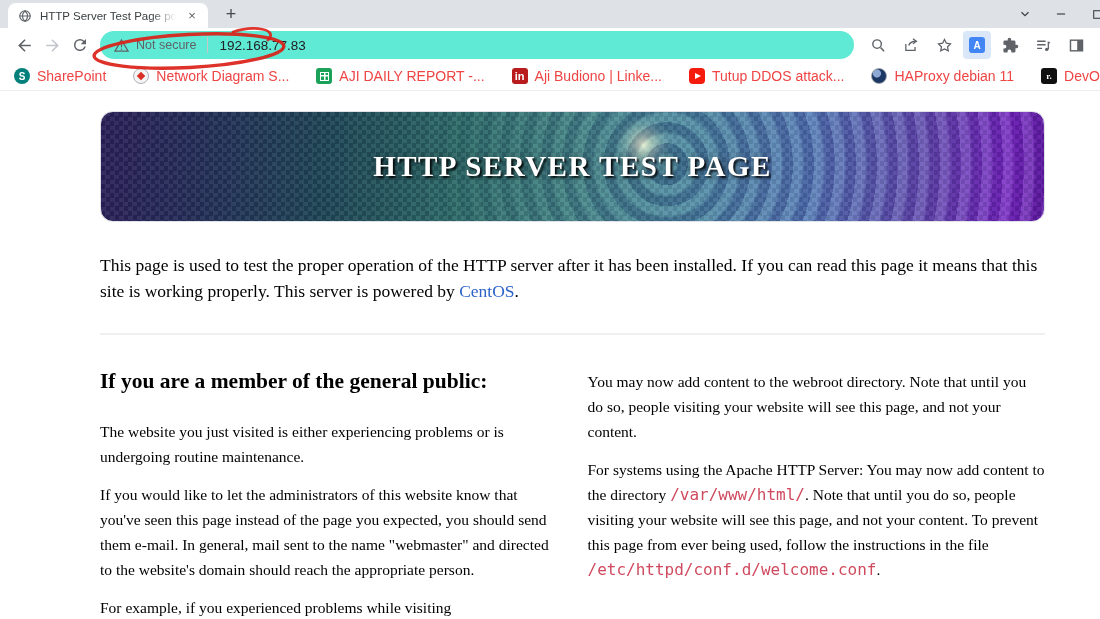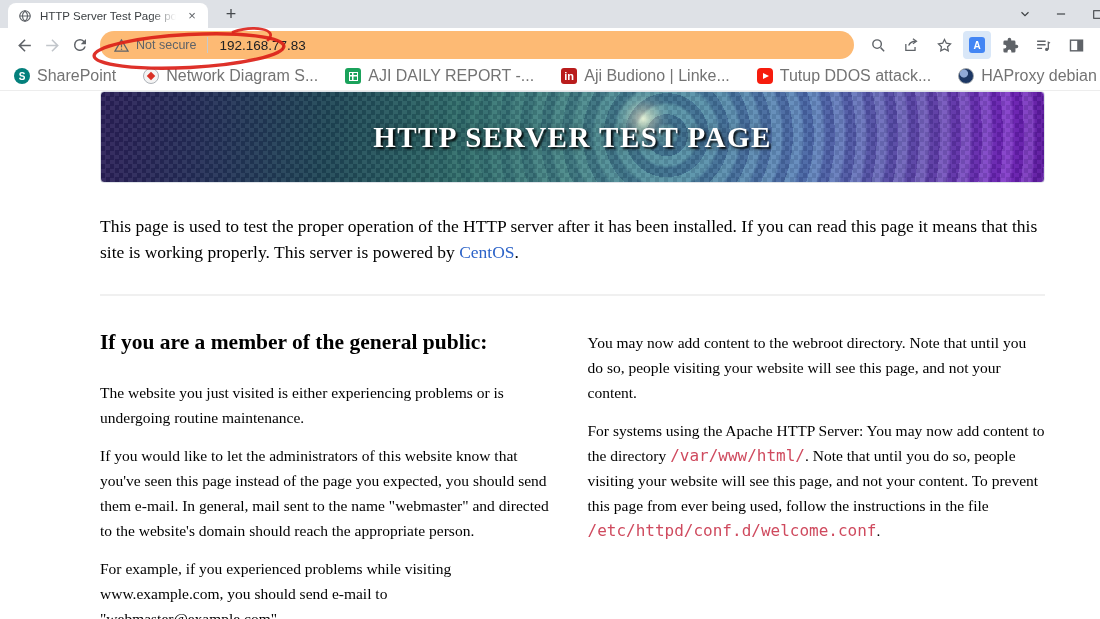--- a/index.html
+++ b/index.html
@@ -18,37 +18,37 @@
   .tab-close{flex:none;width:16px;height:16px;border-radius:50%;display:flex;align-items:center;
        justify-content:center;font-size:13px;color:#5f6368;cursor:pointer;}
   .newtab-btn{width:26px;height:26px;margin:0 0 1px 10px;display:flex;align-items:center;
        justify-content:center;font-size:18px;color:#45494d;border-radius:50%;cursor:pointer;}
   .win-controls{position:absolute;top:0;right:-15px;height:28px;display:flex;}
   .win-btn{width:36px;height:28px;display:flex;align-items:center;justify-content:center;color:#3c4043;}
 
   
   .toolbar{position:relative;height:34px;background:#fff;display:flex;align-items:center;padding:0 10px;}
   .nav-btn{width:28px;height:28px;display:flex;align-items:center;justify-content:center;border-radius:50%;flex:none;}
-  .omnibox{flex:1;height:28px;margin:0 10px 0 6px;background:#fdba74;border-radius:14px;
+  .omnibox{flex:1;height:28px;margin:0 10px 0 6px;background:#5eead4;border-radius:14px;
        display:flex;align-items:center;padding:0 14px;min-width:0;}
   .sec-label{font-size:12.5px;color:#5f6368;margin-left:7px;white-space:nowrap;}
   .omni-divider{width:1px;height:16px;background:#c6c9cc;margin:0 11px;}
   .omni-url{font-size:13.5px;color:#202124;white-space:nowrap;}
   .tool-icons{display:flex;align-items:center;gap:5px;flex:none;}
   .tool-btn{width:28px;height:28px;display:flex;align-items:center;justify-content:center;border-radius:4px;}
   .tool-btn.active{background:#d9e7f8;}
 
   
   .annotation{position:absolute;left:85px;top:-8px;width:212px;height:56px;pointer-events:none;z-index:5;}
 
   
   .bookmarks{height:28px;background:#fff;display:flex;align-items:center;padding:0 14px;gap:27px;
        border-bottom:1px solid #ededed;}
   .bm{display:flex;align-items:center;gap:7px;cursor:pointer;}
-  .bm-label{font-size:16px;color:#737373;white-space:nowrap;}
+  .bm-label{font-size:14px;color:#ef4444;white-space:nowrap;}
   .bm-ico{width:16px;height:16px;flex:none;display:flex;align-items:center;justify-content:center;
        font-size:9px;font-weight:bold;color:#fff;box-sizing:border-box;}
   .ico-sharepoint{background:#04807c;border-radius:50%;font-size:10px;}
   .ico-diagram{border:1.5px solid #adb2b8;border-radius:50%;position:relative;background:#f4f4f4;}
   .ico-diagram::after{content:"";position:absolute;left:4px;top:4px;right:4px;bottom:4px;
        background:#d93025;transform:rotate(45deg);}
   .ico-sheets{background:#1aa25b;border-radius:3px;position:relative;}
   .ico-sheets::after{content:"";position:absolute;left:3.5px;top:3.5px;right:3.5px;bottom:3.5px;
        border:1.5px solid #fff;box-sizing:border-box;
        background:linear-gradient(#fff,#fff) center/100% 1.5px no-repeat,
@@ -57,21 +57,21 @@
   .ico-youtube{background:#f61c0d;border-radius:4px;position:relative;}
   .ico-youtube::after{content:"";position:absolute;left:6px;top:4.5px;border-left:6px solid #fff;
        border-top:3.5px solid transparent;border-bottom:3.5px solid transparent;}
   .ico-haproxy{border-radius:50%;border:1px solid #9aa0a6;
        background:radial-gradient(circle at 35% 32%,#8fa9d6 0 28%,#1c3764 34% 100%);}
   .ico-roadmap{background:#101010;border-radius:3px;font-size:9px;font-family:"Liberation Serif",serif;}
 
   
   .page{background:#fff;height:529px;font-family:"Liberation Serif",serif;color:#000;}
   .content{width:945px;margin-left:100px;}
-  .banner{position:relative;height:92px;border-radius:4px;overflow:hidden;
+  .banner{position:relative;height:111px;border-radius:13px;margin-top:20px;overflow:hidden;
        display:flex;align-items:center;justify-content:center;border:1px solid #dfe3e8;box-sizing:border-box;
        background:
         radial-gradient(circle at 57.5% 30%, rgba(255,252,214,.95), rgba(250,245,200,.5) 1.6%, rgba(225,235,205,.15) 3.6%, rgba(0,0,0,0) 5.2%),
         repeating-conic-gradient(rgba(255,255,255,.055) 0% 25%, rgba(8,8,32,.13) 25% 50%),
         linear-gradient(93deg,#2b2058 0%,#252e58 10%,#1f4756 24%,#2c6a66 38%,#3d7d7c 50%,#47809b 63%,#5472b4 75%,#6a3ab1 88%,#7e14c4 96%,#6d0fab 100%);
        background-size:auto,9px 9px,auto;}
   .banner::before{content:"";position:absolute;inset:0;
        background:repeating-radial-gradient(circle at 60% 48%, rgba(160,220,228,.20) 0 9px, rgba(40,62,118,.22) 12px 21px);
        -webkit-mask-image:linear-gradient(90deg,transparent 0 32%,#000 58%);
        mask-image:linear-gradient(90deg,transparent 0 32%,#000 58%);}

